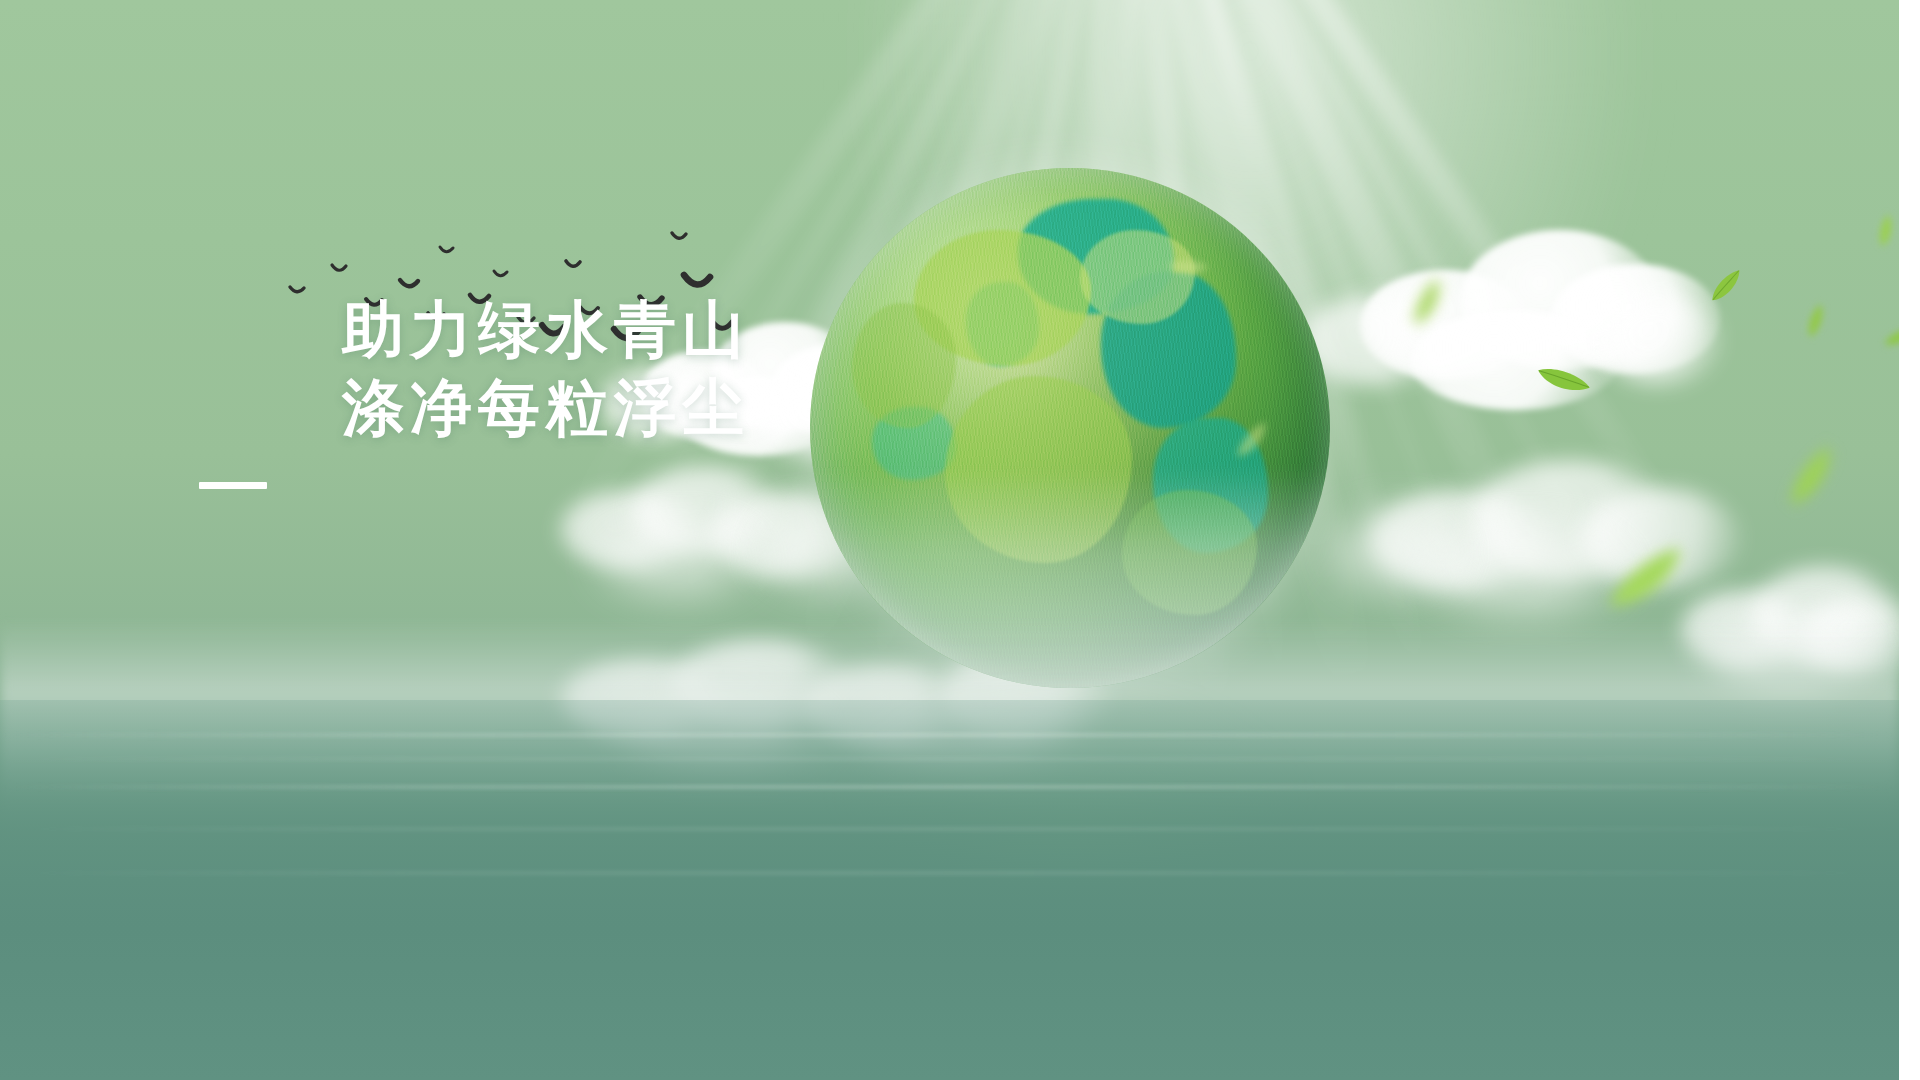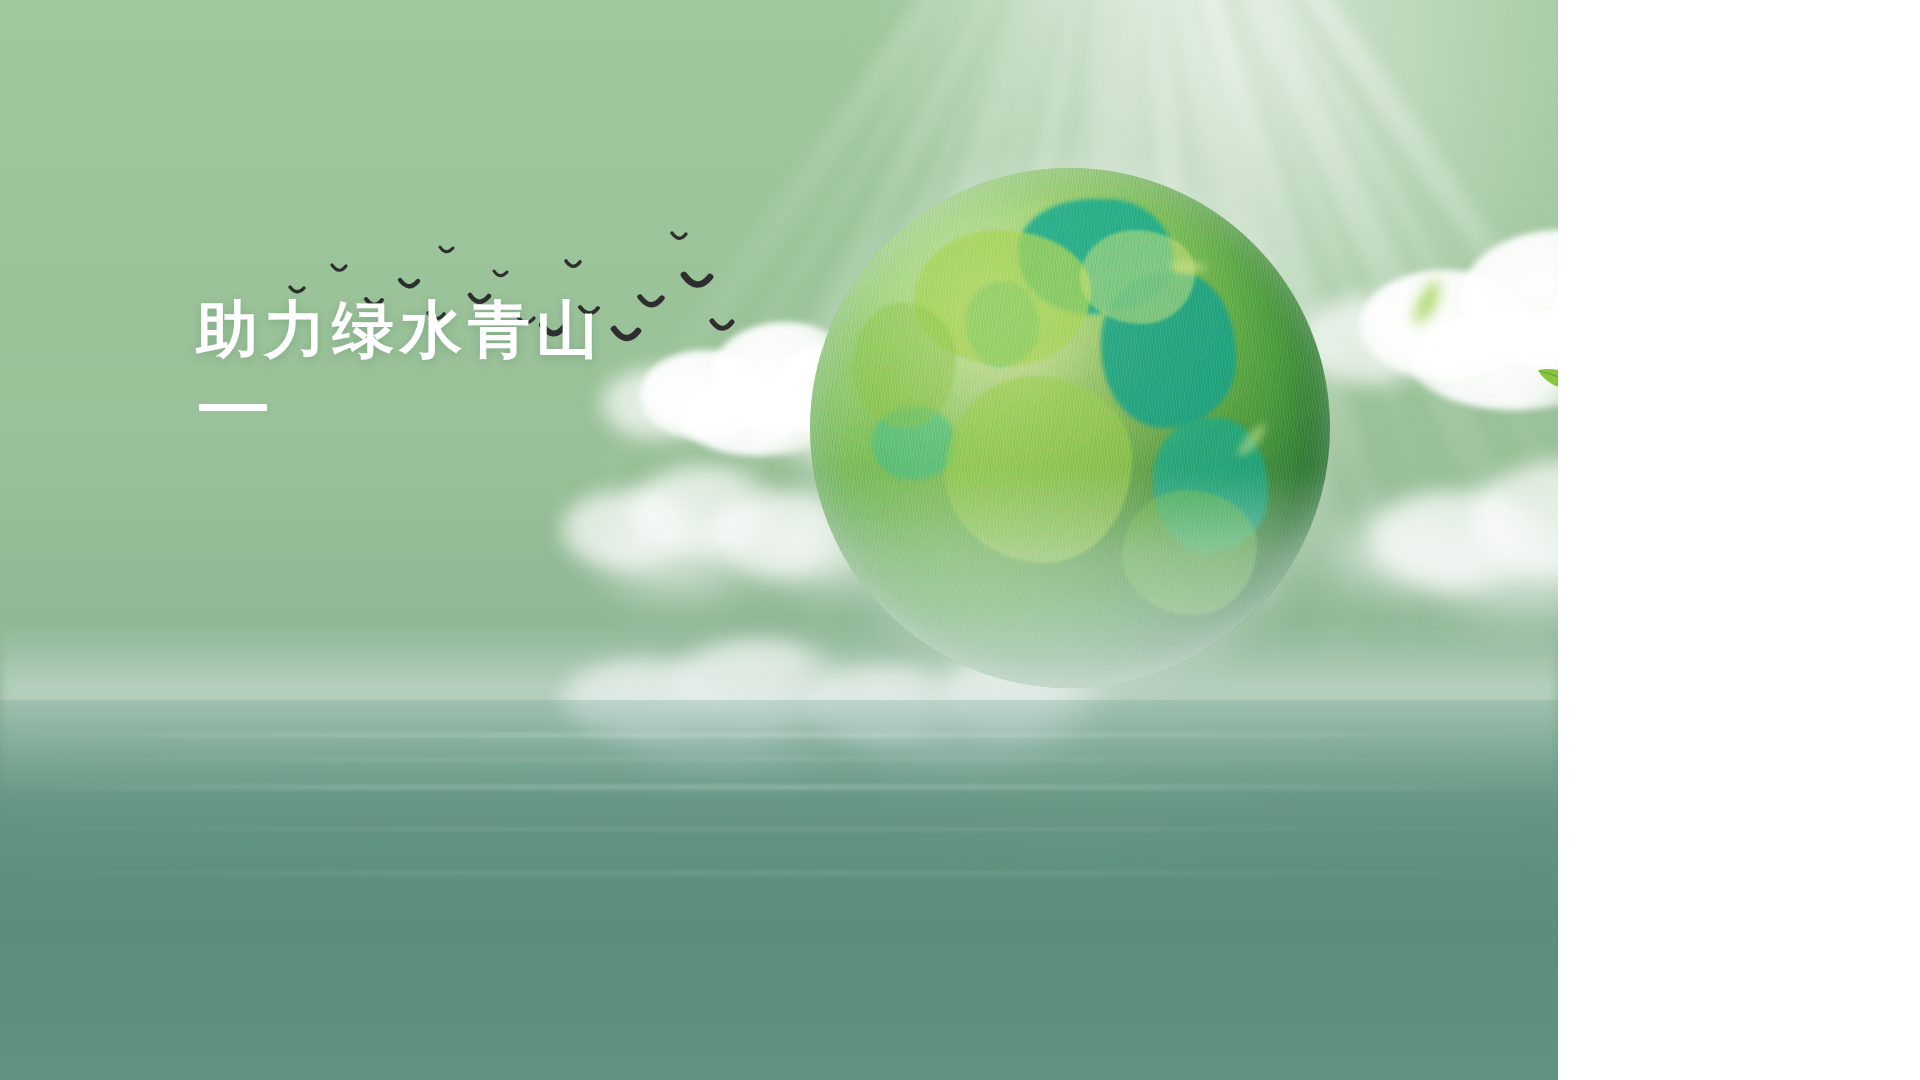--- a/index.html
+++ b/index.html
@@ -1,22 +1,23 @@
 <!DOCTYPE html>
 <html><head>
 <meta charset="utf-8">
 <style>
   html,body{margin:0;padding:0;background:#fff;}
   body{font-family:"Liberation Sans","DejaVu Sans",sans-serif;}
 
   #banner{
     position:relative;
-    width:1558px;height:1080px;
+    width:1899px;height:1080px;
     overflow:hidden;
     background:#14532d;
+    text-align:center;
   }
 
   
   .sky{
     position:absolute;inset:0;
     background:
       linear-gradient(180deg,
         #a0c79d 0%,
         #9cc49a 22%,
         #99c098 42%,
@@ -370,17 +371,18 @@
   </div>
   <div class="leaf leaf-blur" style="left:1165px;top:258px;transform:rotate(12deg);opacity:.5;">
     <svg width="44" height="19" viewBox="0 0 44 19">
         <path d="M2 11 C13 2 32 0 42 5 C31 17 13 19 2 11 Z" fill="#cfe492"></path>
       </svg>
   </div>
 
   <div class="copy">
     <h1 class="headline">
       <span class="l1">助力绿水青山</span>
+      <span class="l2">涤净每粒浮尘</span>
     </h1>
     <div class="rule"></div>
   </div>
 
 </div>
 
 </body></html>

